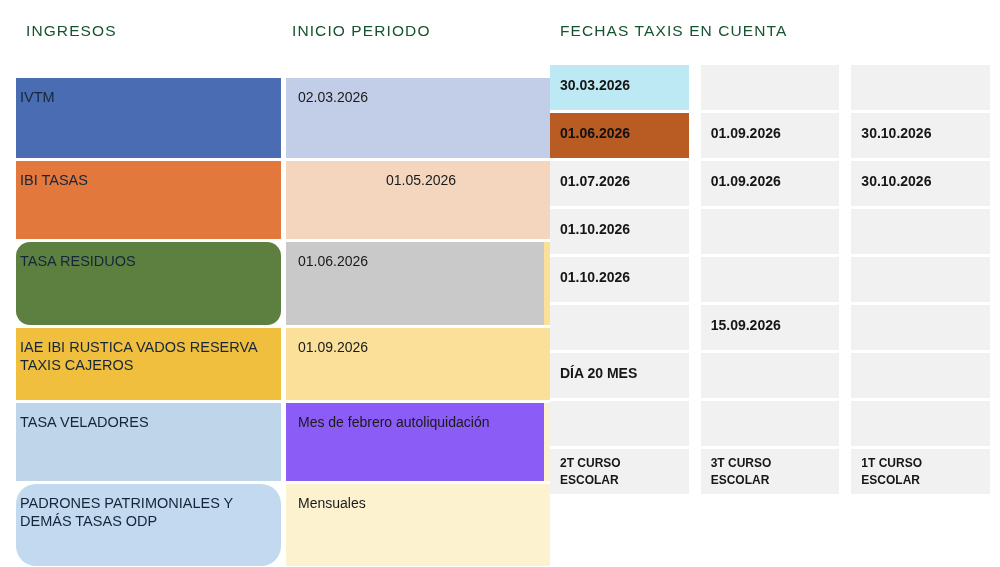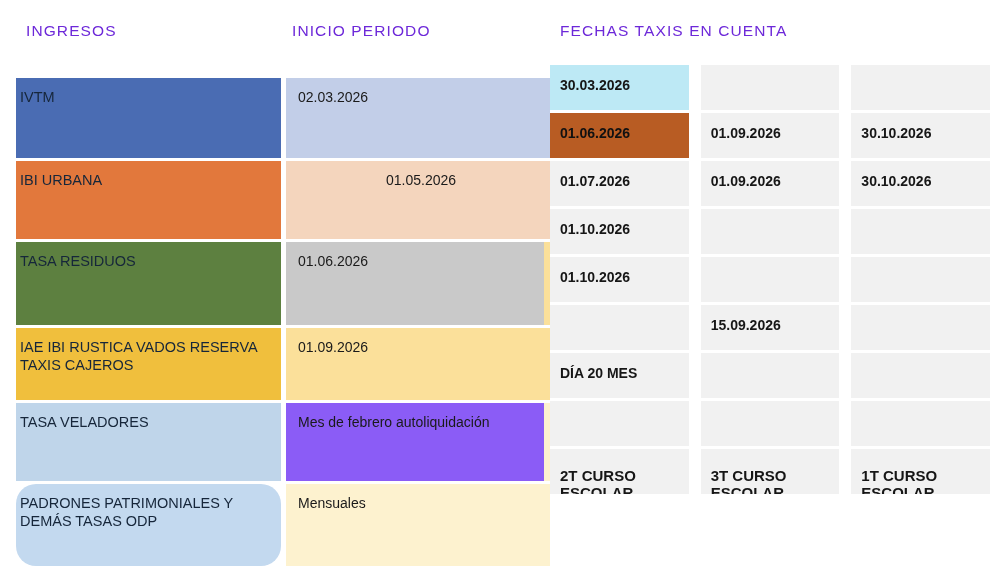--- a/index.html
+++ b/index.html
@@ -18,21 +18,21 @@
     position: relative;
     width: 1000px;
     height: 567px;
   }
 
   
   .hdr {
     position: absolute;
     font-size: 15.5px;
     letter-spacing: 1.1px;
-    color: #6d28d9;
+    color: #14532d;
     white-space: nowrap;
   }
   #hdr-ingresos { left: 26px; top: 22px; }
   #hdr-inicio   { left: 292px; top: 22px; text-align: right; }
   #hdr-fechas   { left: 560px; top: 22px; }
 
   
   .catcol {
     position: absolute;
     left: 16px;
@@ -86,21 +86,21 @@
     background: #f1f1f1;
     font-size: 14px;
     font-weight: bold;
     color: #161616;
     padding: 12px 0 0 10px;
     line-height: 17px;
     white-space: pre-line;
     overflow: hidden;
   }
   .gcell.empty { font-weight: normal; }
-  .gcell.two { padding-top: 18px; font-size: 15px; }
+  .gcell.two { padding-top: 6px; font-size: 12px; }
   .gcell.highlight-blue {
     background: #bde9f5;
     width: 143px;
     height: 45px;
   }
   .gcell.fill-brown {
     background: #b85c23;
     color: #111111;
   }
 
@@ -117,22 +117,22 @@
 <body>
 
 <div class="page">
 
   <div class="hdr" id="hdr-ingresos">INGRESOS</div>
   <div class="hdr" id="hdr-inicio">INICIO PERIODO</div>
   <div class="hdr" id="hdr-fechas">FECHAS  TAXIS EN CUENTA</div>
 
   <div class="catcol" id="catcol">
       <div class="cat" style="background: rgb(74, 108, 179); height: 80px;"><span>IVTM</span></div>
-      <div class="cat" style="background: rgb(226, 120, 60); height: 78px;"><span>IBI URBANA</span></div>
-      <div class="cat" style="background: rgb(93, 128, 64); height: 83px;"><span>TASA RESIDUOS</span></div>
+      <div class="cat" style="background: rgb(226, 120, 60); height: 78px;"><span>IBI TASAS</span></div>
+      <div class="cat" style="background: rgb(93, 128, 64); height: 83px; border-radius: 14px;"><span>TASA RESIDUOS</span></div>
       <div class="cat" style="background: rgb(240, 191, 61); height: 72px;"><span>IAE IBI RUSTICA VADOS RESERVA TAXIS CAJEROS</span></div>
       <div class="cat" style="background: rgb(191, 213, 234); height: 78px;"><span>TASA VELADORES</span></div>
       <div class="cat" style="background: rgb(195, 217, 239); height: 82px; border-radius: 20px;"><span>PADRONES PATRIMONIALES Y DEMÁS TASAS ODP</span></div>
     </div>
   <div class="percol" id="percol">
       <div class="per" style="background: rgb(194, 206, 232); height: 80px;"><span>02.03.2026</span></div>
       <div class="per" style="background: rgb(244, 213, 189); height: 78px; text-align: center;"><span>01.05.2026</span></div>
       <div class="per" style="background: rgb(201, 201, 201); height: 83px;"><span>01.06.2026</span></div>
       <div class="per" style="background: rgb(251, 224, 154); height: 72px;"><span>01.09.2026</span></div>
       <div class="per" style="background: #8b5cf6; height: 78px;"><span>Mes de febrero autoliquidación</span></div>

